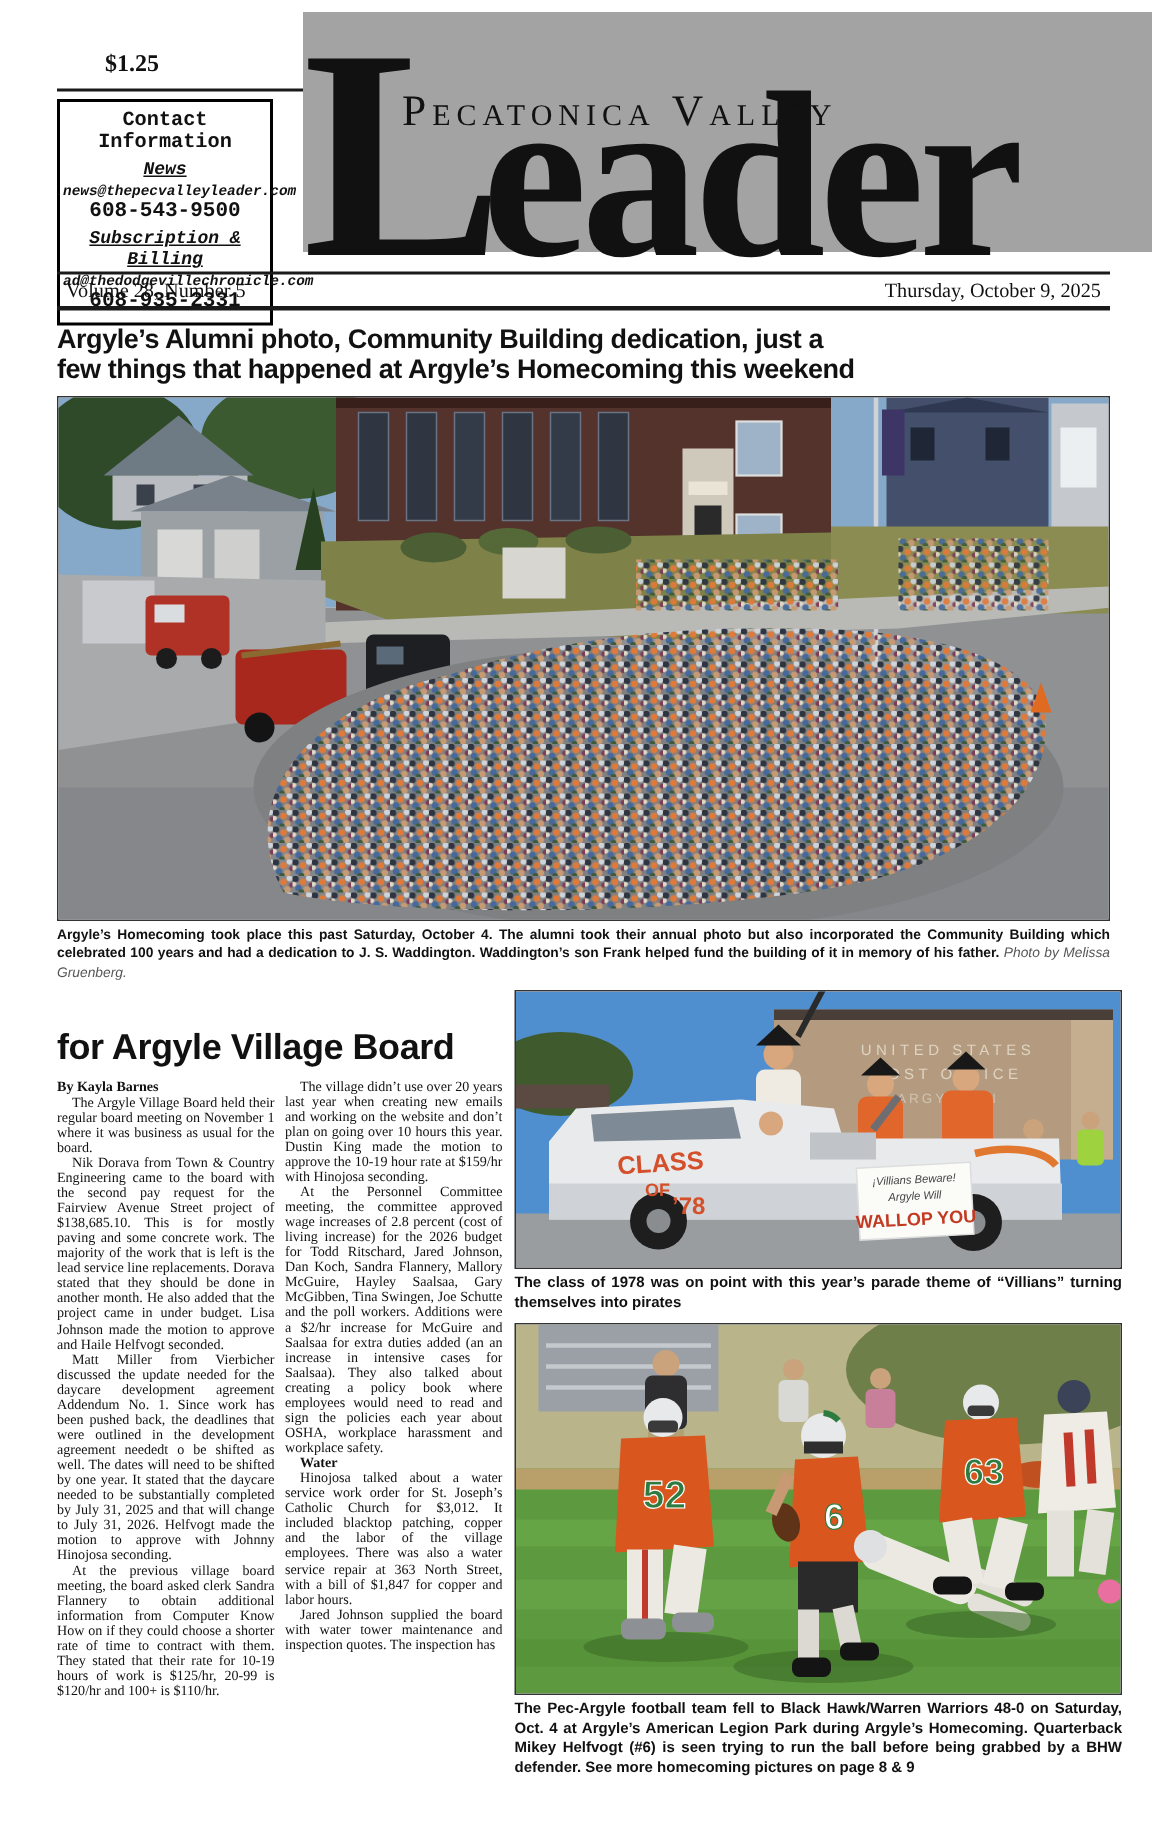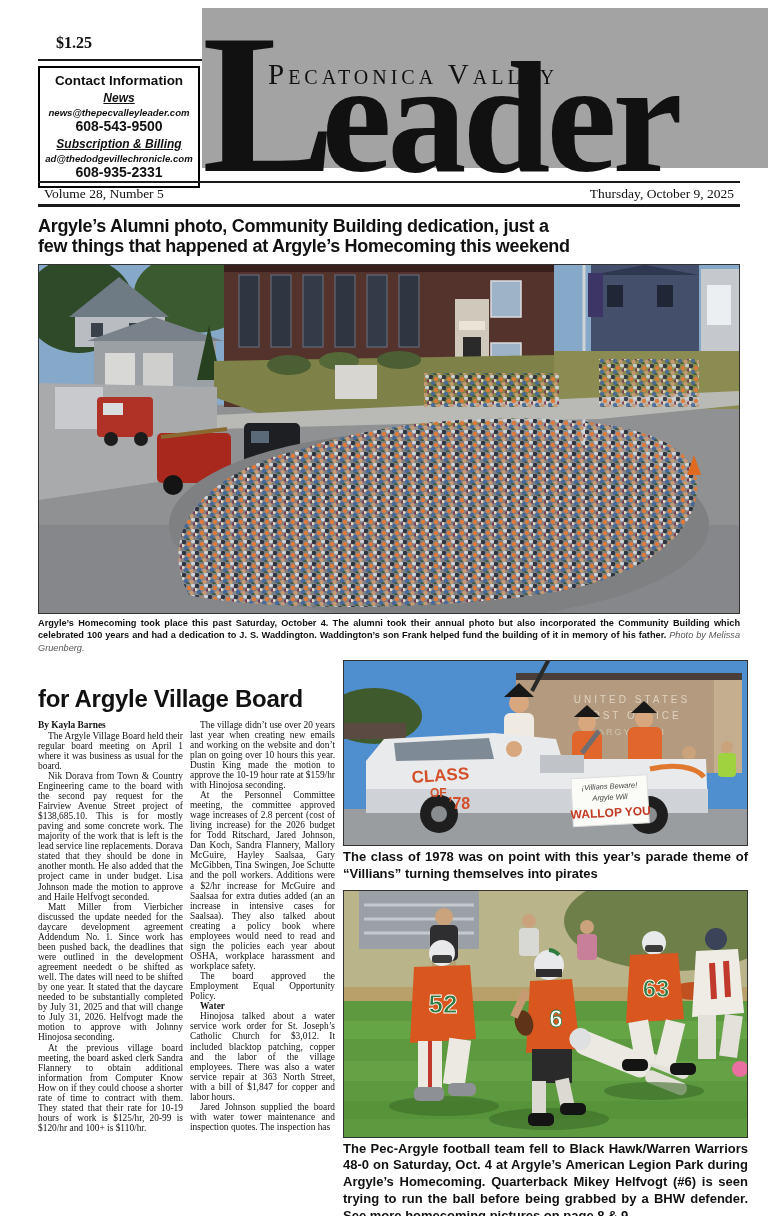--- a/index.html
+++ b/index.html
@@ -2,23 +2,23 @@
 <html><head>
 <meta charset="utf-8">
 <style>
   * { margin:0; padding:0; box-sizing:border-box; }
   body { background:#e8e8e8; font-family:"Liberation Serif", serif; color:#111; }
   .page { position:relative; width:768px; height:1216px; background:#fff; margin:0 auto; overflow:hidden; }
 
   
   .masthead { position:relative; height:208px; }
   .top-rule { position:absolute; left:38px; right:28px; top:59px; border-top:2px solid #1a1a1a; }
-  .price { position:absolute; left:56px; top:34px; font-weight:bold; font-size:16px; }
+  .price { position:absolute; left:70px; top:34px; font-weight:bold; font-size:16px; }
   .region-line { position:absolute; right:28px; top:38px; width:400px; text-align:center; font-size:13.2px; letter-spacing:.2px; }
-  .contact-box { position:absolute; left:38px; top:66px; width:162px; border:2px solid #000; text-align:center; padding:5px 2px 6px; font-family:Liberation Sans, sans-serif; }
+  .contact-box { position:absolute; left:38px; top:66px; width:144px; border:2px solid #000; text-align:center; padding:5px 2px 6px; font-family:Liberation Mono, monospace; }
   .contact-box .cb-title { font-size:13.5px; font-weight:bold; }
   .cb-section { font-size:12px; font-weight:bold; font-style:italic; text-decoration:underline; margin-top:3px; }
   .cb-email { font-size:9.6px; font-weight:bold; font-style:italic; margin-top:2px; }
   .cb-phone { font-size:14px; font-weight:bold; }
   .logo { position:absolute; left:202px; top:8px; width:566px; height:160px; background:#a3a3a3; }
   .logo-line { position:absolute; left:0; bottom:2px; white-space:nowrap; line-height:0; }
   .logo-L { font-family:"Liberation Serif", serif; font-weight:bold; font-size:200px; line-height:0; }
   .logo-rest { font-family:"Liberation Serif", serif; font-weight:bold; font-size:158px; letter-spacing:-4px; margin-left:-14px; line-height:0; }
   .logo-small { position:absolute; left:66px; top:50px; font-variant:small-caps; font-size:29px; letter-spacing:4px; }
   .dateline { position:absolute; left:38px; right:28px; top:181px; border-top:2px solid #1a1a1a; border-bottom:3px solid #1a1a1a; height:26px; display:flex; align-items:center; justify-content:space-between; padding:0 6px; }
@@ -37,21 +37,21 @@
   .kicker { font-family:"Liberation Sans", sans-serif; font-style:italic; font-size:16.5px; margin-bottom:2px; }
   .board-headline { font-family:"Liberation Sans", sans-serif; font-weight:bold; font-size:24px; line-height:1.08; letter-spacing:-.3px; margin-bottom:8px; }
   .cols { display:flex; gap:7px; height:452px; overflow:hidden; }
   .col { width:145px; font-size:9.4px; line-height:1.07; text-align:justify; }
   .col p { text-indent:10px; margin:0; }
   .col p.byline { text-indent:0; font-weight:bold; margin-bottom:1px; }
   .col p.subhead { font-weight:bold; }
 
   .right-photos { width:405px; }
   .photo-frame { border:1px solid #333; line-height:0; }
-  .side-caption { font-family:"Liberation Sans", sans-serif; font-size:13px; font-weight:bold; line-height:1.3; margin:3px 0 7px; text-align:justify; }
+  .side-caption { font-family:"Liberation Sans", sans-serif; font-size:10px; font-weight:bold; line-height:1.3; margin:3px 0 7px; text-align:justify; }
   svg { display:block; }
 </style>
 </head>
 <body>
 
 <div class="page">
 
   <header class="masthead">
     <div class="top-rule"></div>
     <div class="price">$1.25</div>
@@ -184,29 +184,28 @@
   <div class="content-row">
 
     <article class="left-article">
       <h2 class="board-headline">
         <br>
         <span>for Argyle Village Board</span>
       </h2>
       <div class="cols">
         <div class="col">
           <p class="byline">By Kayla Barnes</p>
-          <p>The Argyle Village Board held their regular board meeting on April 1 where it was business as usual for the board.</p>
+          <p>The Argyle Village Board held their regular board meeting on November 1 where it was business as usual for the board.</p>
           <p>Nik Dorava from Town &amp; Country Engineering came to the board with the second pay request for the Fairview Avenue Street project of $138,685.10. This is for mostly paving and some concrete work. The majority of the work that is left is the lead service line replacements. Dorava stated that they should be done in another month. He also added that the project came in under budget. Lisa Johnson made the motion to approve and Haile Helfvogt seconded.</p>
           <p>Matt Miller from Vierbicher discussed the update needed for the daycare development agreement Addendum No. 1. Since work has been pushed back, the deadlines that were outlined in the development agreement neededt o be shifted as well. The dates will need to be shifted by one year. It stated that the daycare needed to be substantially completed by July 31, 2025 and that will change to July 31, 2026. Helfvogt made the motion to approve with Johnny Hinojosa seconding.</p>
           <p>At the previous village board meeting, the board asked clerk Sandra Flannery to obtain additional information from Computer Know How on if they could choose a shorter rate of time to contract with them. They stated that their rate for 10-19 hours of work is $125/hr, 20-99 is $120/hr and 100+ is $110/hr.</p>
         </div>
         <div class="col">
           <p>The village didn’t use over 20 years last year when creating new emails and working on the website and don’t plan on going over 10 hours this year. Dustin King made the motion to approve the 10-19 hour rate at $159/hr with Hinojosa seconding.</p>
           <p>At the Personnel Committee meeting, the committee approved wage increases of 2.8 percent (cost of living increase) for the 2026 budget for Todd Ritschard, Jared Johnson, Dan Koch, Sandra Flannery, Mallory McGuire, Hayley Saalsaa, Gary McGibben, Tina Swingen, Joe Schutte and the poll workers. Additions were a $2/hr increase for McGuire and Saalsaa for extra duties added (an an increase in intensive cases for Saalsaa). They also talked about creating a policy book where employees would need to read and sign the policies each year about OSHA, workplace harassment and workplace safety.</p>
-          <p>The board approved the Employment Equal Opportunity Policy.</p>
           <p class="subhead">Water</p>
           <p>Hinojosa talked about a water service work order for St. Joseph’s Catholic Church for $3,012. It included blacktop patching, copper and the labor of the village employees. There was also a water service repair at 363 North Street, with a bill of $1,847 for copper and labor hours.</p>
           <p>Jared Johnson supplied the board with water tower maintenance and inspection quotes. The inspection has</p>
 
         </div>
       </div>
     </article>
 
     <aside class="right-photos">
       <figure class="photo-frame">

